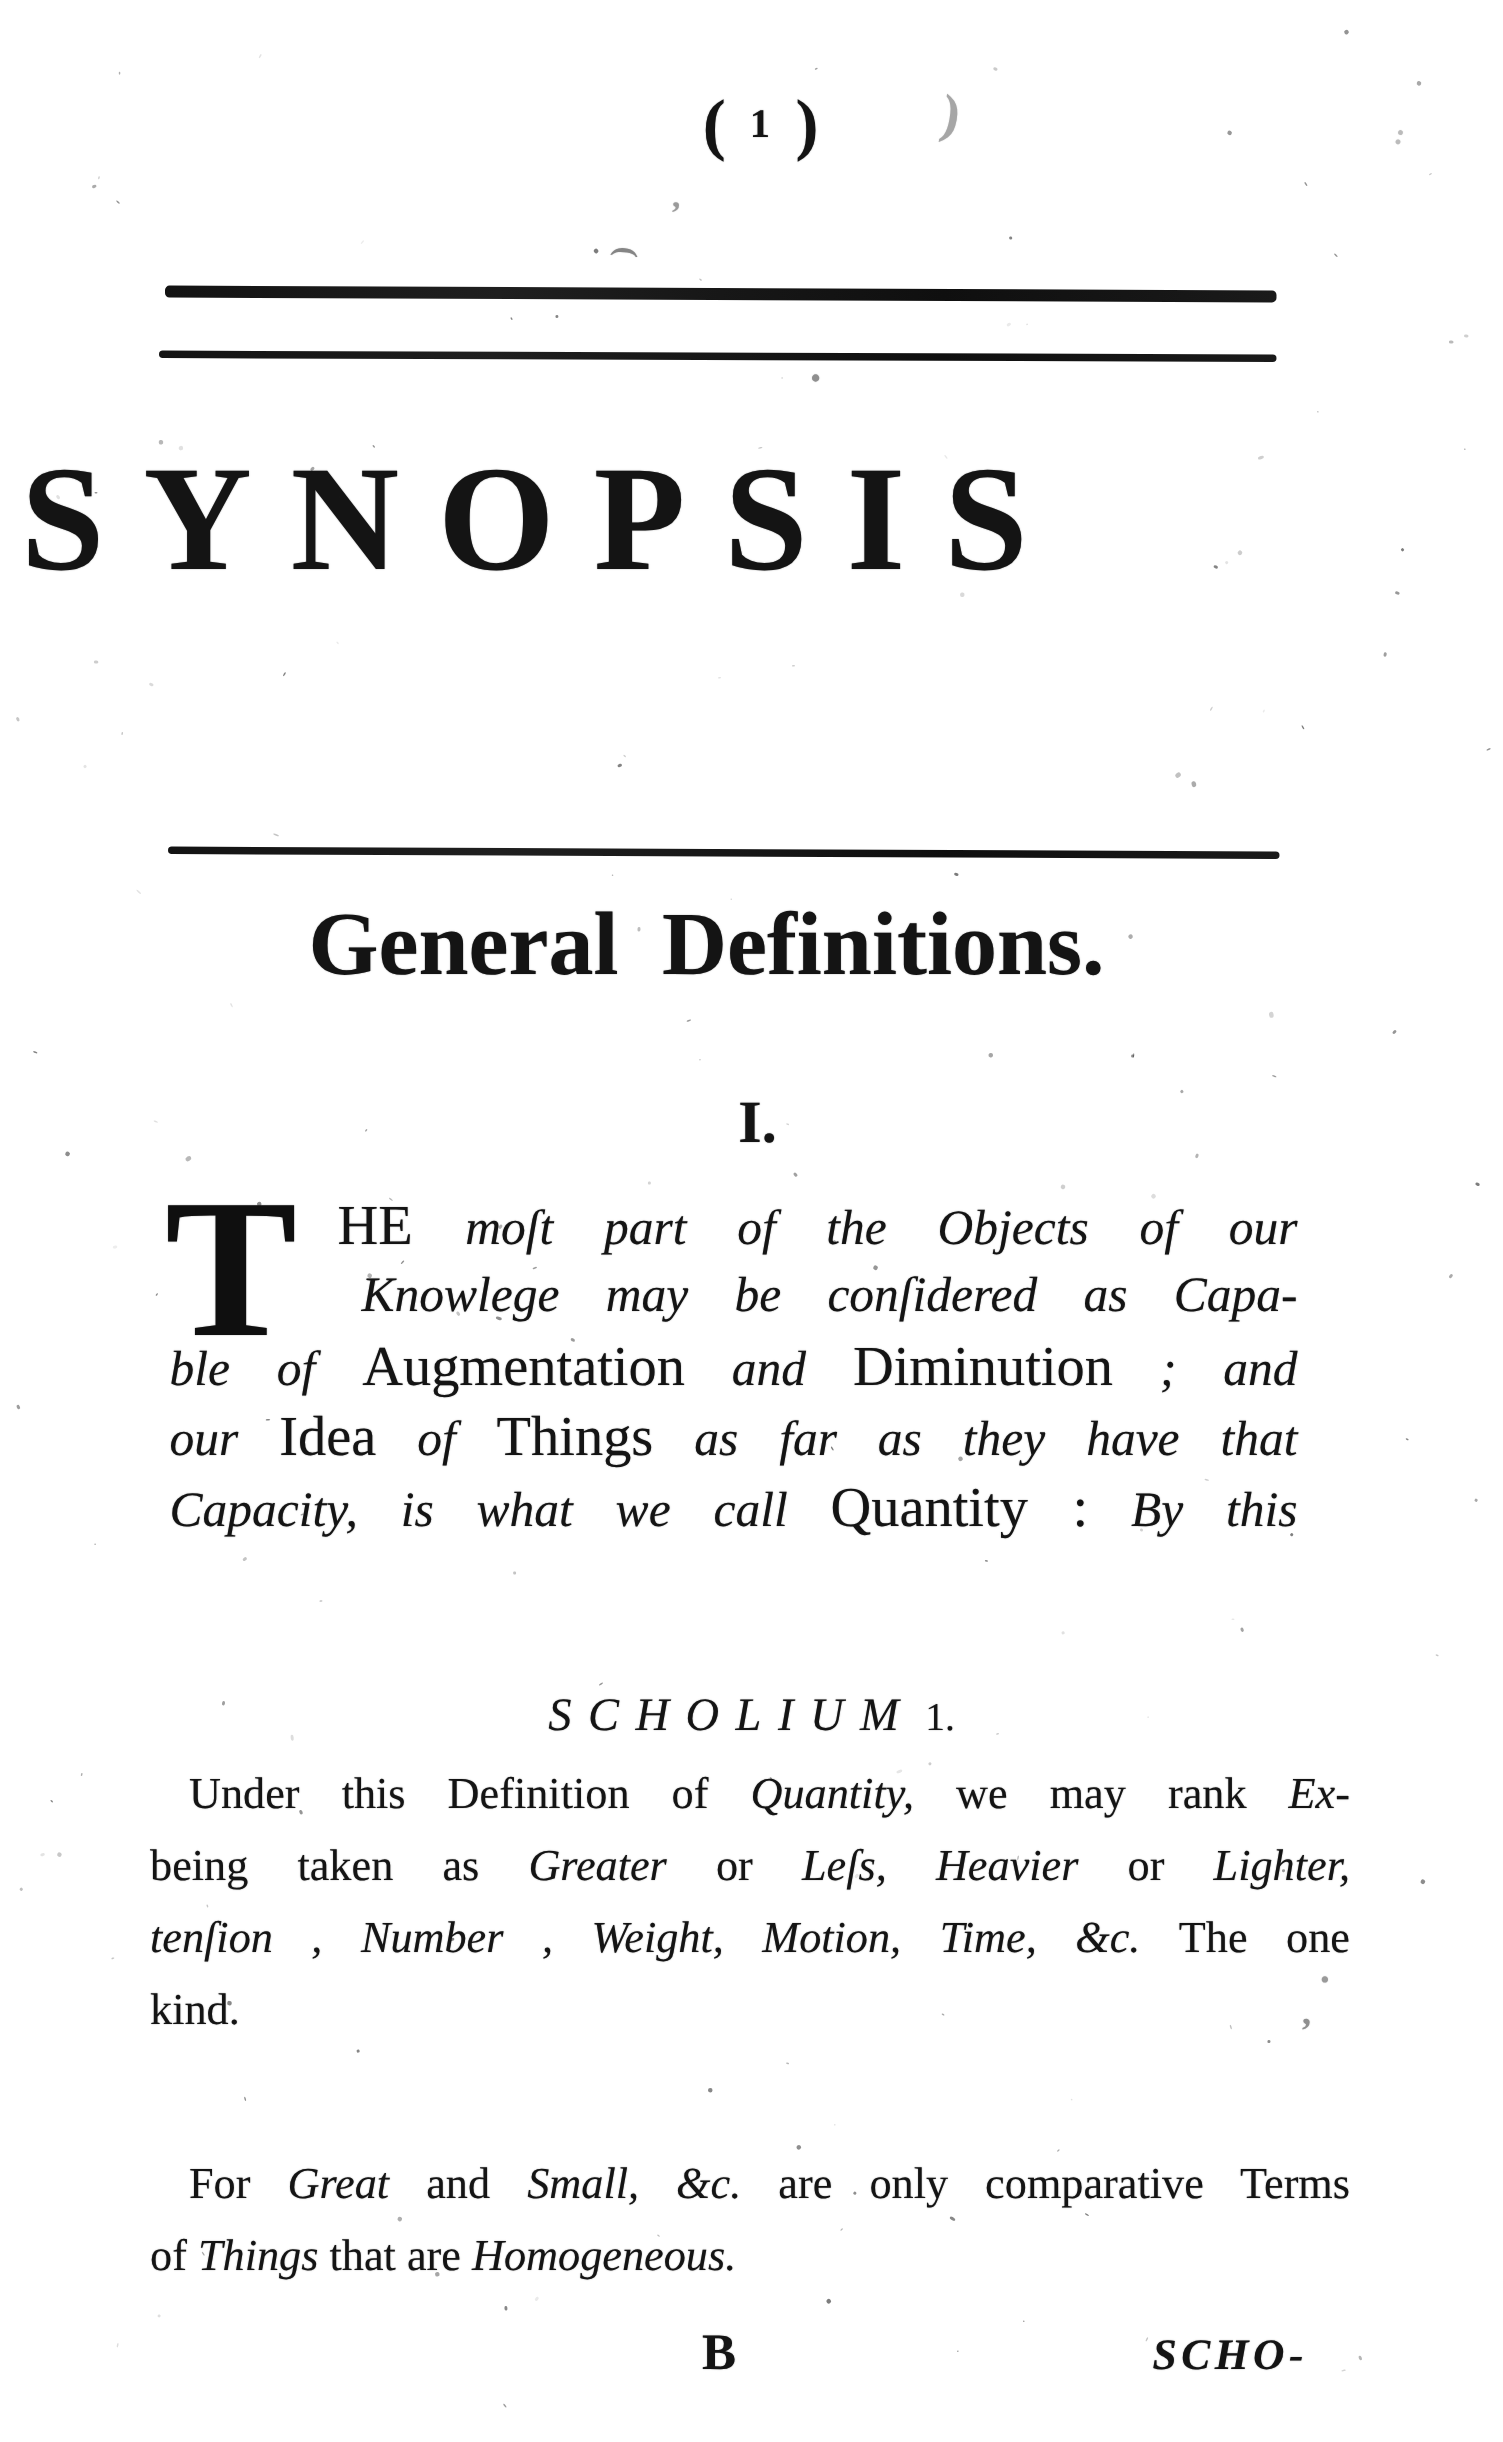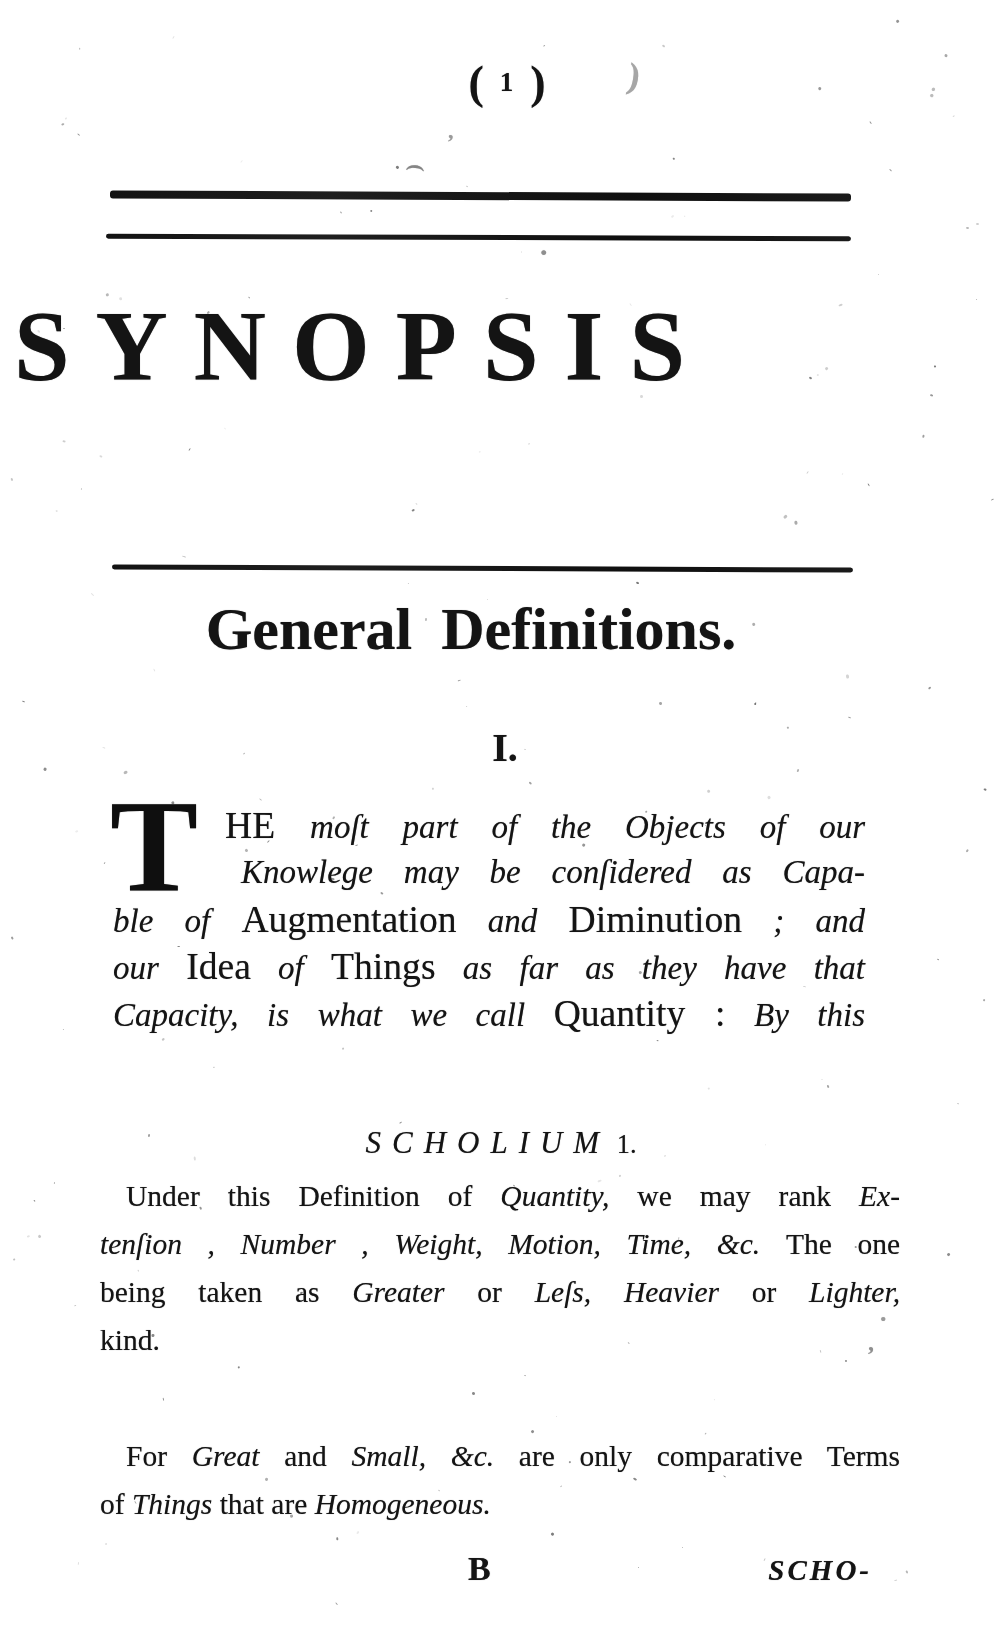--- a/index.html
+++ b/index.html
@@ -38,21 +38,21 @@
   .line{display:block;}
   .just{text-align:justify;text-align-last:justify;}
   .rm{font-style:normal;}
   .it{font-style:italic;}
   .sp{letter-spacing:11px;}
   .dropcap{
     position:absolute;left:110px;top:780px;font-size:132px;line-height:1;
     font-weight:600;color:#0f0f0f;
   }
   .para1{left:113px;top:800px;width:752px;font-size:33px;}
-  .para1 .line{line-height:50px;height:47px;}
+  .para1 .line{line-height:34px;height:47px;}
   .para1 .rm{font-size:1.14em;}
   .para1 .l1{padding-left:112px;}
   .para1 .l2{padding-left:128px;}
   .scholium-heading{
     position:absolute;top:1124px;left:0;right:0;text-align:center;
     font-size:31px;line-height:1.2;white-space:nowrap;
   }
   .scholium-heading .rm{font-size:0.85em;}
   .scholium,.para3{left:100px;width:800px;font-size:29.5px;}
   .scholium{position:absolute;top:1172px;}
@@ -94,22 +94,22 @@
     <div class="line just l1"><span class="rm">HE </span><span class="it">moſt part of the Objects of our</span></div>
     <div class="line just l2"><span class="it">Knowlege may be conſidered as Capa-</span></div>
     <div class="line just"><span class="it">ble of </span><span class="rm">Augmentation</span><span class="it"> and </span><span class="rm">Diminution</span><span class="it"> ; and</span></div>
     <div class="line just"><span class="it">our </span><span class="rm">Idea</span><span class="it"> of </span><span class="rm">Things</span><span class="it"> as far as they have that</span></div>
     <div class="line just"><span class="it">Capacity, is what we call </span><span class="rm">Quantity :</span><span class="it"> By this</span></div>
   </div>
 
   <div class="scholium-heading"><span class="it sp">SCHOLIUM</span><span class="rm"> 1.</span></div>
   <div class="para scholium">
     <div class="line just l1"><span class="rm">Under this Definition of </span><span class="it">Quantity,</span><span class="rm"> we may rank </span><span class="it">Ex-</span></div>
+    <div class="line just"><span class="rm">being taken as </span><span class="it">Greater</span><span class="rm"> or </span><span class="it">Leſs, Heavier</span><span class="rm"> or </span><span class="it">Lighter,</span></div>
     <div class="line just"><span class="it">tenſion , Number , Weight, Motion, Time, &amp;c. </span><span class="rm">The one</span></div>
-    <div class="line just"><span class="rm">being taken as </span><span class="it">Greater</span><span class="rm"> or </span><span class="it">Leſs, Heavier</span><span class="rm"> or </span><span class="it">Lighter,</span></div>
     <div class="line"><span class="rm">kind.</span></div>
   </div>
 
   <div class="para para3">
     <div class="line just l1"><span class="rm">For </span><span class="it">Great</span><span class="rm"> and </span><span class="it">Small, &amp;c.</span><span class="rm"> are only comparative Terms</span></div>
     <div class="line"><span class="rm">of </span><span class="it">Things</span><span class="rm"> that are </span><span class="it">Homogeneous.</span></div>
   </div>
 
   <div class="signature">B</div>
   <div class="catchword">SCHO-</div>

